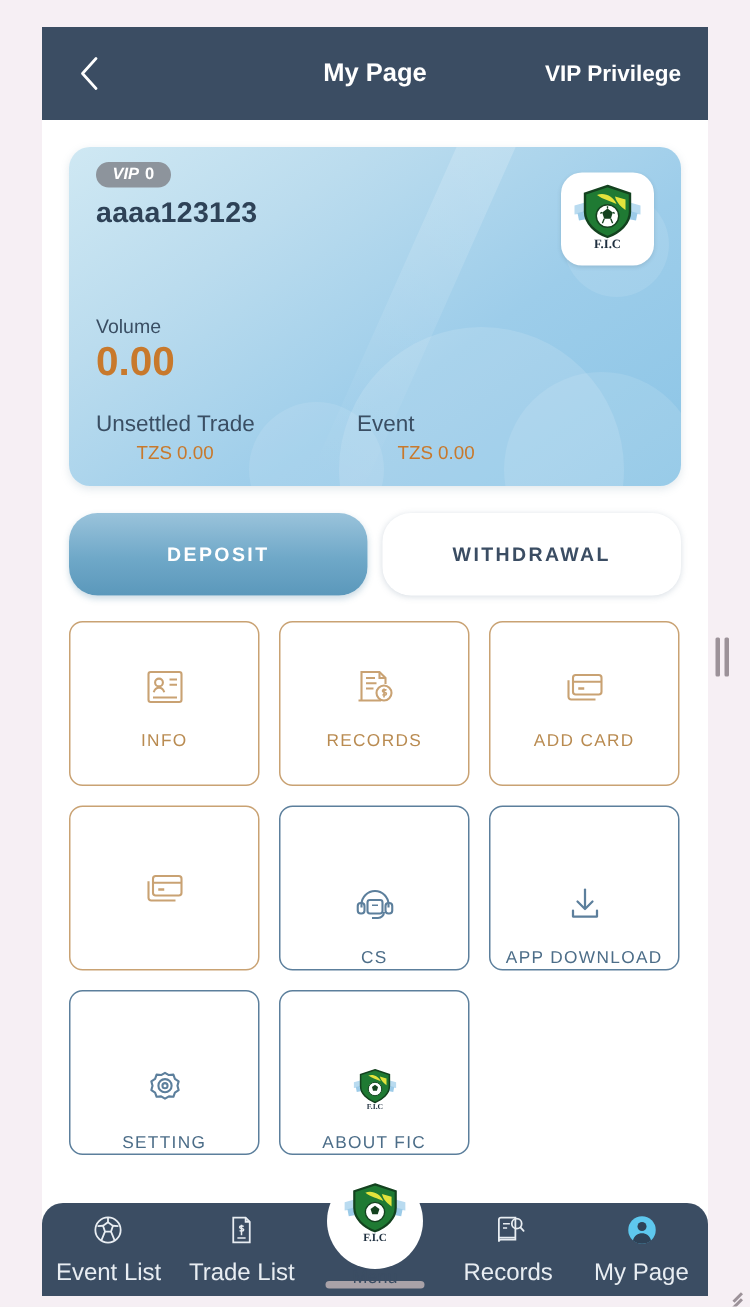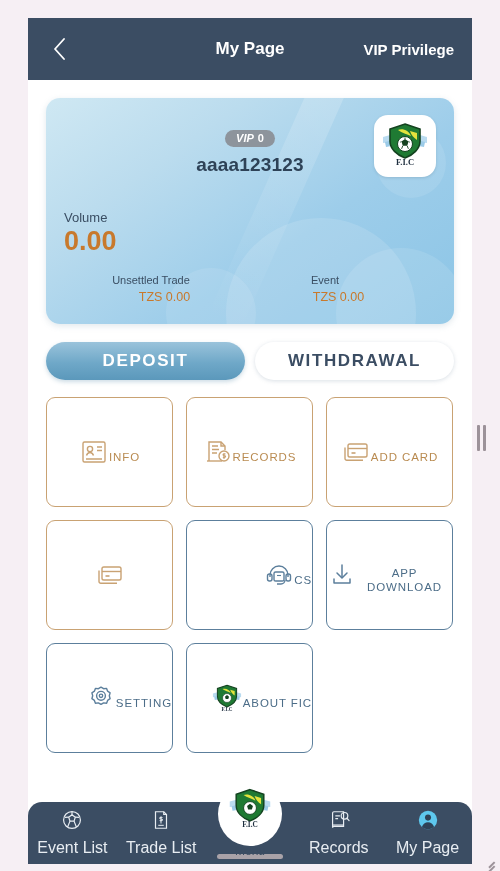--- a/index.html
+++ b/index.html
@@ -76,21 +76,21 @@
   .d2 { width: 130px; height: 130px; left: 290px; top: 150px; background: rgba(255,255,255,.11); }
   .d3 { width: 90px;  height: 90px;  left: 120px; top: 170px; background: rgba(255,255,255,.10); }
   .d4 { width: 70px;  height: 70px;  left: 330px; top: 30px;  background: rgba(255,255,255,.10); }
   .card-streak {
     position:absolute; width: 36px; height: 300px;
     left: 220px; top: -60px;
     background: linear-gradient(180deg, rgba(255,255,255,.22), rgba(255,255,255,0));
     transform: rotate(24deg);
     border-radius: 18px;
   }
-  .card-inner { position: relative; padding: 30px 18px; height: 100%; text-align: center; }
+  .card-inner { position: relative; padding: 8px 18px; height: 100%; }
   .vip-badge {
     display: inline-flex; align-items: center; gap: 4px;
     background: #8d949c;
     border-radius: 10px;
     padding: 2px 11px 3px 11px;
     color: #ffffff;
     font-size: 11px;
     font-weight: bold;
   }
   .vip-badge .vip-word { font-style: italic; }
@@ -104,55 +104,55 @@
   .bal-label {
     position: absolute; left: 18px; top: 112px;
     color: #3a4e63; font-size: 13px;
   }
   .bal-value {
     position: absolute; left: 18px; top: 128px;
     color: #c8792c; font-size: 27px; font-weight: bold;
   }
   .stat-row { position: absolute; left: 18px; right: 18px; top: 176px; display: flex; }
   .stat { width: 174px; }
-  .stat-label { color: #3a4e63; font-size: 11px; }
+  .stat-label { color: #3a4e63; font-size: 15px; }
   .stat-value { color: #c8792c; font-size: 12.5px; margin-top: 4px; margin-left: 27px; }
   .card-logo {
     position: absolute; right: 18px; top: 17px;
     width: 62px; height: 62px;
     background: #ffffff; border-radius: 14px;
     display: flex; align-items: center; justify-content: center;
     box-shadow: 0 1px 3px rgba(60,90,110,.2);
   }
   
   .actions { display: flex; gap: 10px; margin-top: 18px; }
   .btn {
-    flex: 1; height: 38px; border-radius: 19px;
+    flex: 1; height: 55px; border-radius: 19px;
     display: flex; align-items: center; justify-content: center;
-    font-size: 17px; font-weight: bold; letter-spacing: 1.6px;
+    font-size: 13px; font-weight: bold; letter-spacing: 1.6px;
     cursor: pointer;
     text-align: center;
   }
   .btn-deposit {
     background: linear-gradient(180deg, #9ac3db 0%, #6fa8c8 55%, #5b98bb 100%);
     color: #ffffff;
     box-shadow: 0 2px 4px rgba(90,140,170,.3);
   }
   .btn-withdraw {
     background: #ffffff; color: #3b4d63;
     box-shadow: 0 1px 4px rgba(120,140,160,.28);
   }
   
   .grid { display: flex; flex-wrap: wrap; gap: 13px; margin-top: 17px; }
   .tile {
     width: 127px; height: 110px;
     border: 1px solid #c9a273;
     border-radius: 9px;
     background: #ffffff;
-    display: flex; flex-direction: row;
+    display: flex; flex-direction: column;
     align-items: center; justify-content: center;
     cursor: pointer;
   }
   .tile.blue { border-color: #5c7f9c; justify-content: flex-end; }
   .tile-icon { height: 40px; display: flex; align-items: center; justify-content: center; }
   .tile-label {
     margin-top: 9px;
     font-size: 11.5px;
     letter-spacing: .9px;
     color: #b98b51;

